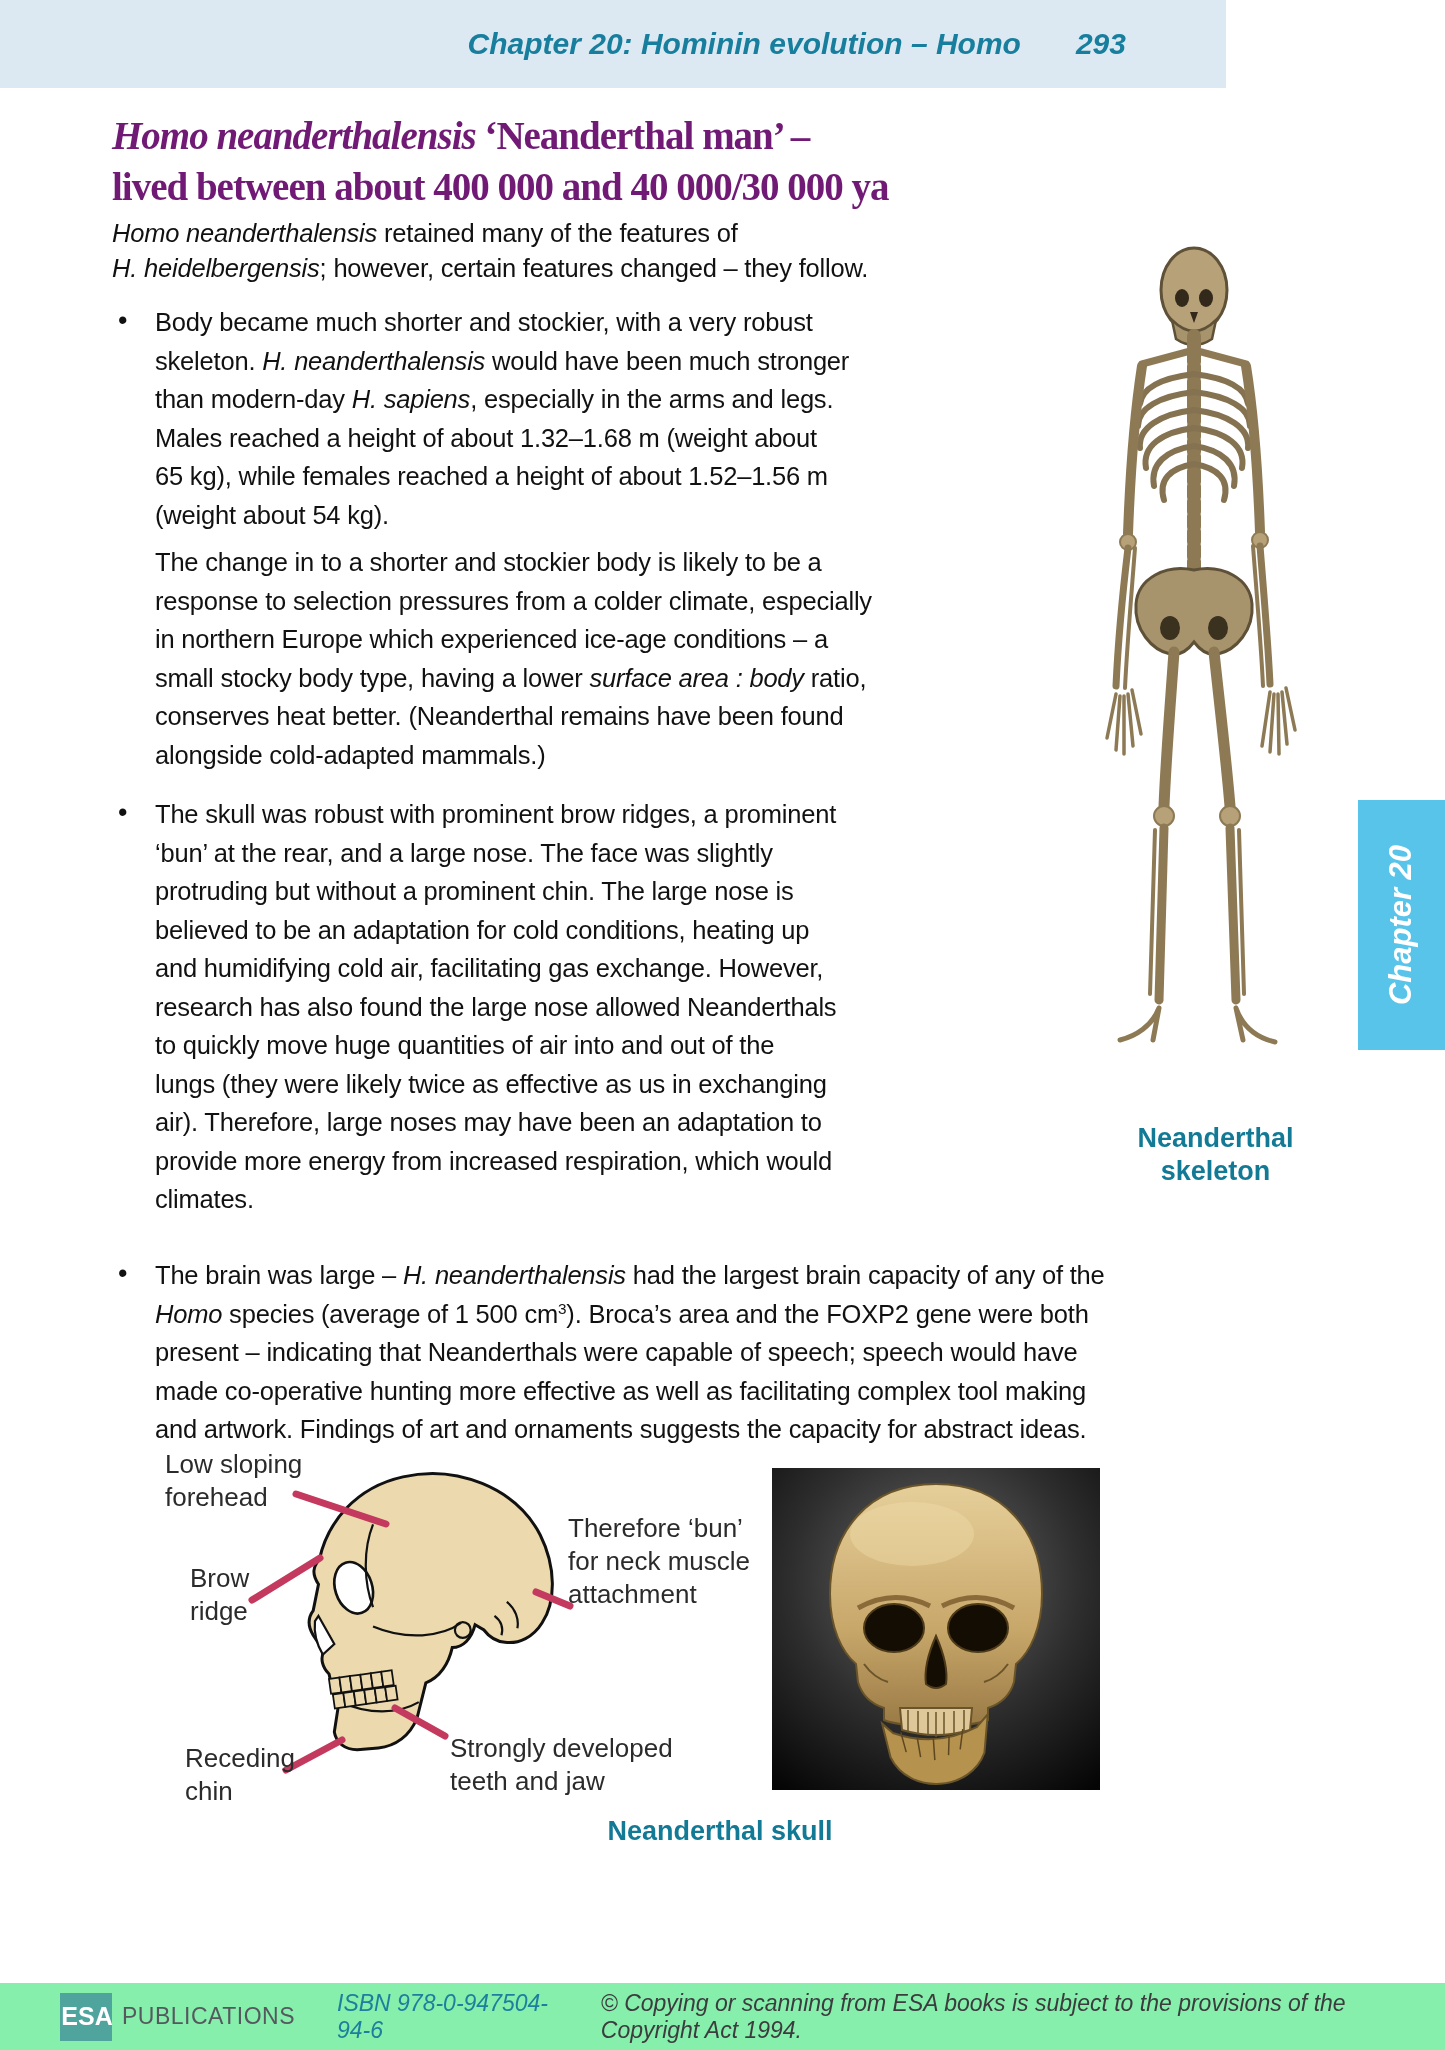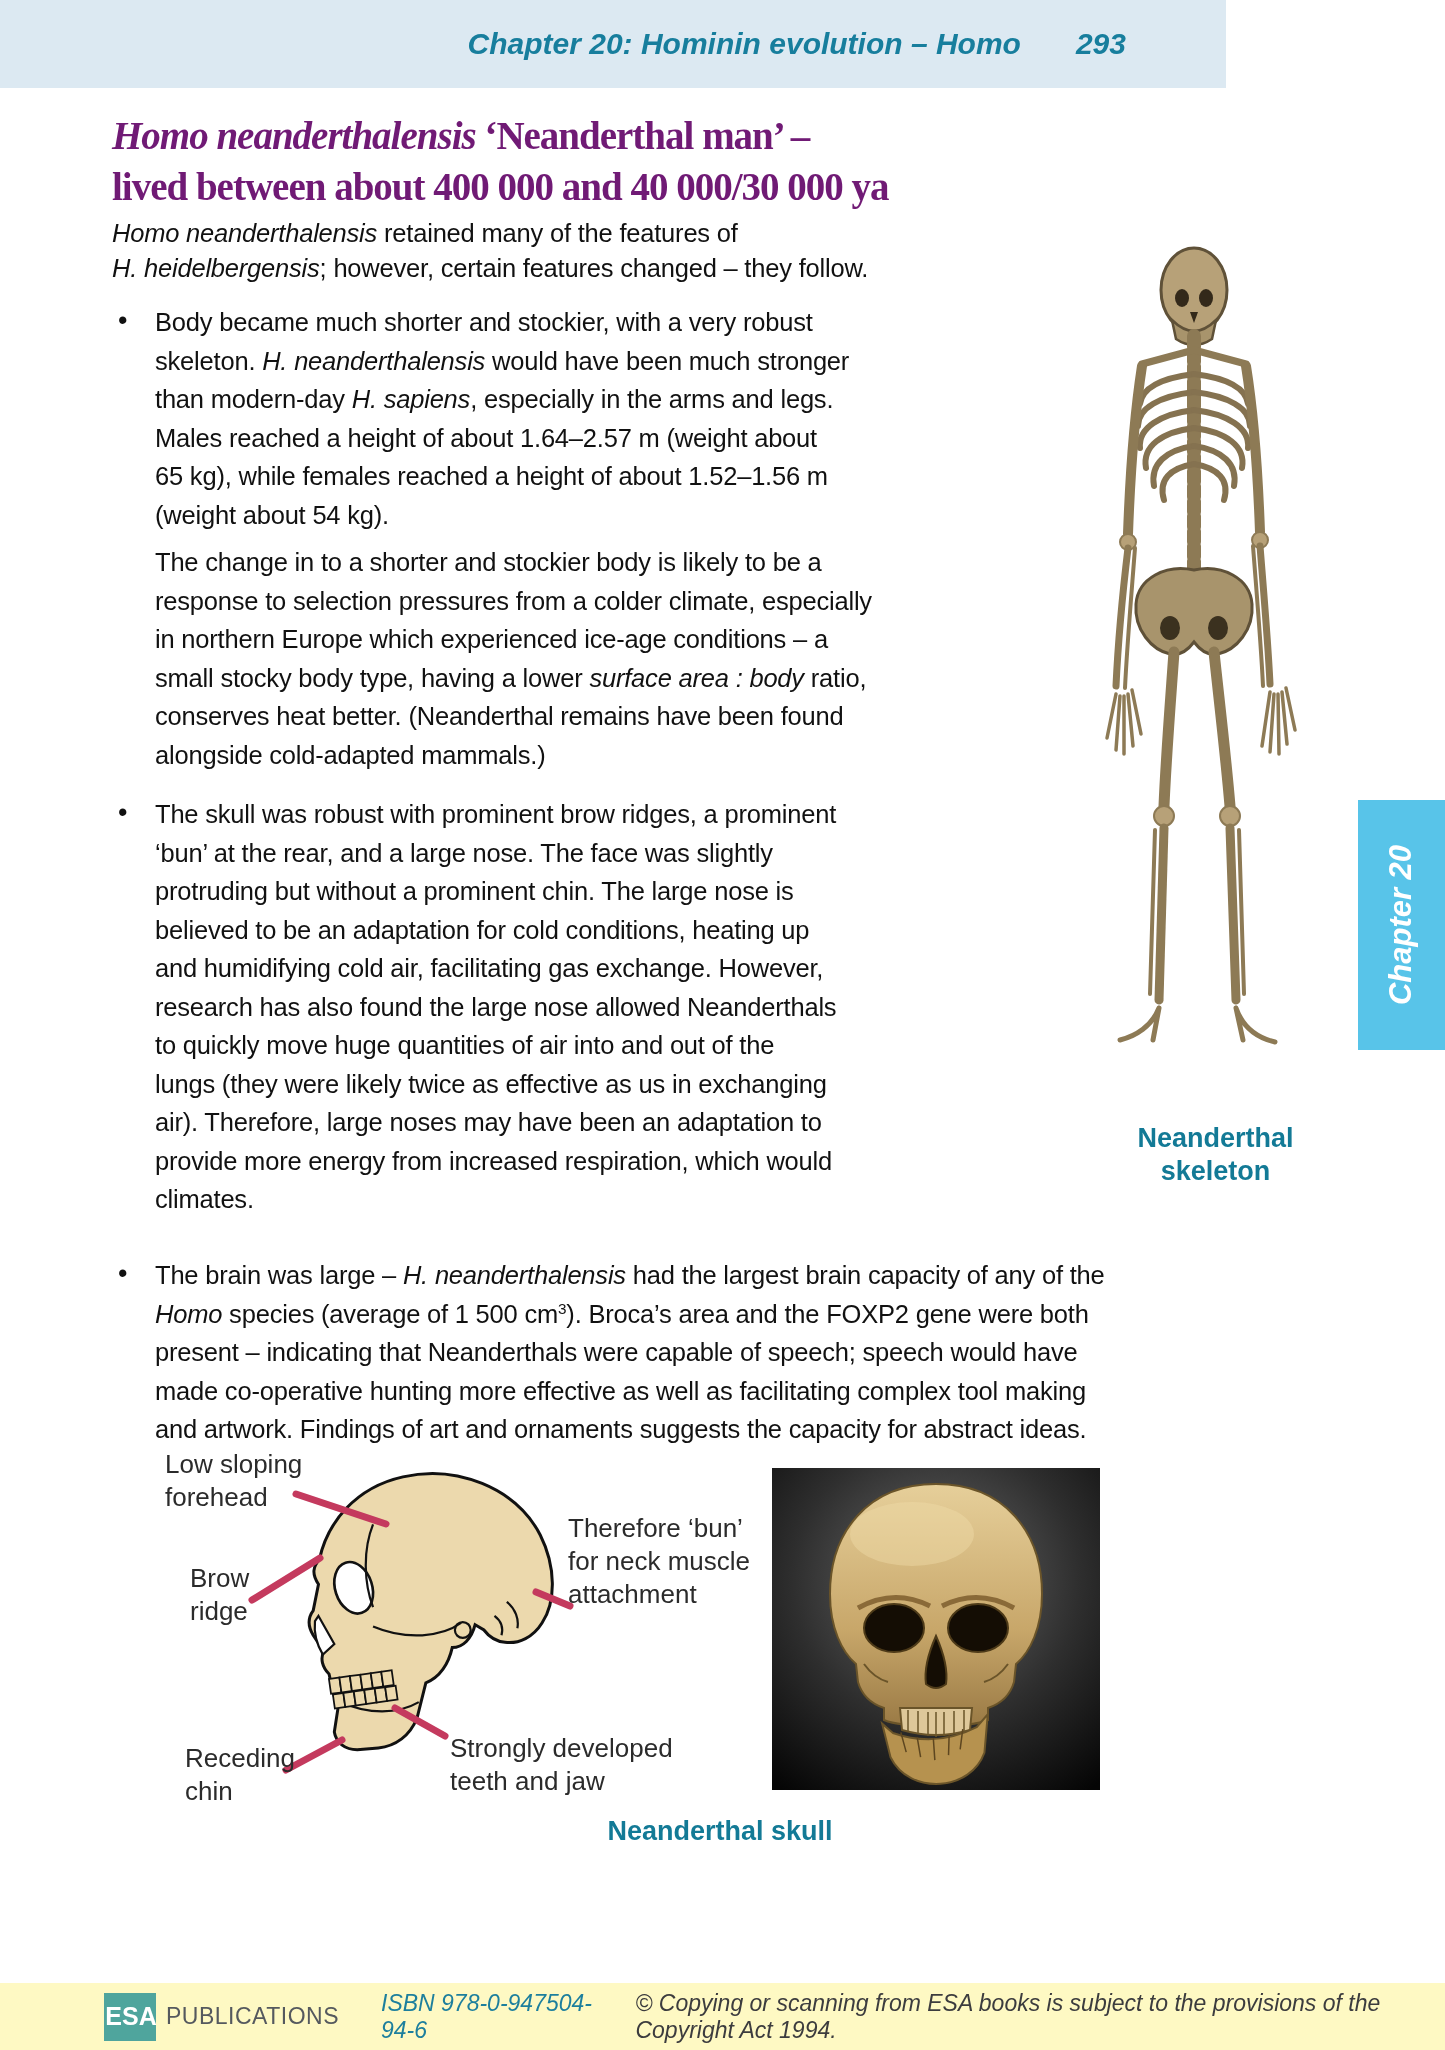--- a/index.html
+++ b/index.html
@@ -40,22 +40,22 @@
   .tab{left:1358px;top:800px;width:87px;height:250px;background:#58c4e9;
        display:flex;align-items:center;justify-content:center;}
   .tabtxt{transform:rotate(-90deg);white-space:nowrap;font-weight:bold;font-style:italic;
           font-size:31px;color:#ffffff;}
 
   
   .dlabel{font-size:26px;color:#2b2b2b;}
   .dlabel .tl{line-height:33px;}
 
   
-  .ftr{left:0;top:1983px;width:1445px;height:67px;background:#fef9c3;
-       display:flex;align-items:center;padding-left:104px;box-sizing:border-box;}
+  .ftr{left:0;top:1983px;width:1445px;height:67px;background:#86efac;
+       display:flex;align-items:center;padding-left:60px;box-sizing:border-box;}
   .esa-logo{width:52px;height:48px;background:#4fa59d;display:flex;align-items:center;justify-content:center;}
   .esa-txt{color:#ffffff;font-weight:bold;font-size:25px;margin-left:2px;}
   .pubs{color:#55595e;font-size:23px;letter-spacing:0.5px;margin-left:10px;}
   .isbn{color:#1d7f9d;font-size:23px;font-style:italic;margin-left:42px;}
   .copyr{color:#3c3c3e;font-size:23px;font-style:italic;margin-left:36px;}
 </style>
 </head>
 <body>
 
 <div class="pg">
@@ -73,21 +73,21 @@
   <div class="body-text intro abs">
       <div class="tl"><em>Homo neanderthalensis</em> retained many of the features of</div>
       <div class="tl"><em>H. heidelbergensis</em>; however, certain features changed – they follow.</div>
     </div>
 
   <div class="bullet abs" style="top:303px;">
     <div class="btext body-text">
         <div class="tl">Body became much shorter and stockier, with a very robust</div>
         <div class="tl">skeleton. <em>H. neanderthalensis</em> would have been much stronger</div>
         <div class="tl">than modern-day <em>H. sapiens</em>, especially in the arms and legs.</div>
-        <div class="tl">Males reached a height of about 1.64–2.57 m (weight about</div>
+        <div class="tl">Males reached a height of about 1.32–1.68 m (weight about</div>
         <div class="tl">65 kg), while females reached a height of about 1.52–1.56 m</div>
         <div class="tl">(weight about 54 kg).</div>
       </div>
     <div class="btext body-text mt9">
         <div class="tl">The change in to a shorter and stockier body is likely to be a</div>
         <div class="tl">response to selection pressures from a colder climate, especially</div>
         <div class="tl">in northern Europe which experienced ice-age conditions – a</div>
         <div class="tl">small stocky body type, having a lower <em>surface area : body</em> ratio,</div>
         <div class="tl">conserves heat better. (Neanderthal remains have been found</div>
         <div class="tl">alongside cold-adapted mammals.)</div>

